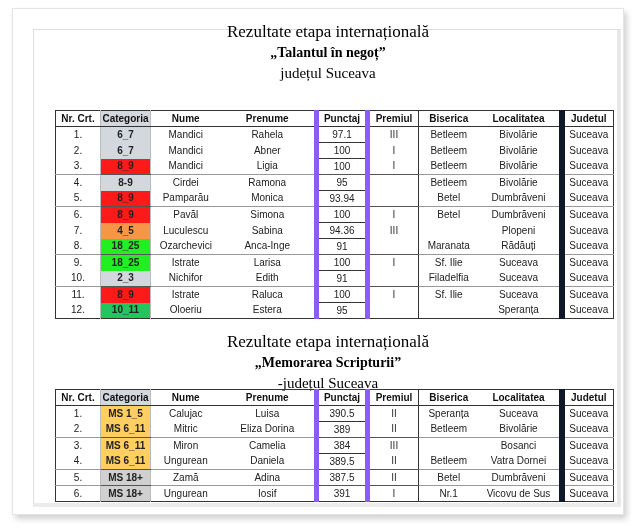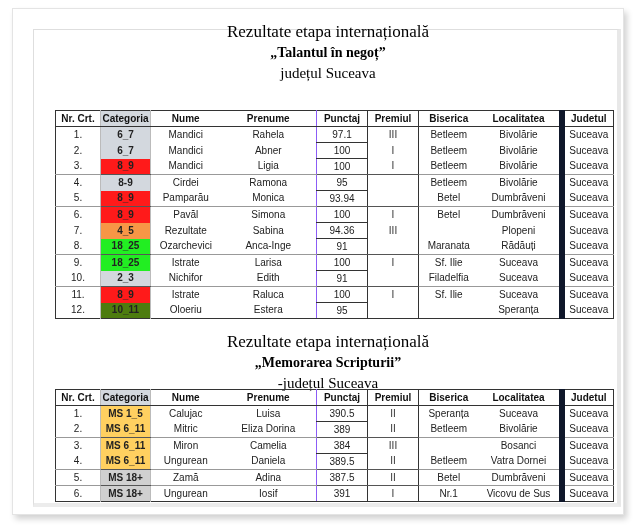--- a/index.html
+++ b/index.html
@@ -80,21 +80,21 @@
       color: #111;
       border-bottom: 1px solid #333;
     }
     table.results {
       border: 1.5px solid #333;
     }
     .col-nr { border-right: 1px solid #bbb; }
     .col-cat { border-right: 1px solid #bbb; }
     .col-cat-head { background: #d3d8de; }
     .col-punctaj, .col-premiul {
-      border-left: 1px solid #8b5cf6;
+      border-left: 5px solid #8b5cf6;
       border-right: 1px solid #333;
       margin-top: 42px;
     }
     td.col-punctaj { border-bottom: 1px solid #333; }
     .col-biserica { border-left: 1px solid #333; }
     .col-judet { border-left: 6px solid #0f172a; }
     tr.group-end td { border-bottom: 1px solid #555; }
     tr.group-end td.col-loc, tr.group-end td.col-biserica, tr.group-end td.col-judet,
     tr.group-end td.col-nume, tr.group-end td.col-prenume, tr.group-end td.col-nr {
       border-bottom: 1px solid #999;
@@ -203,21 +203,21 @@
         <td class="col-prenume">Simona</td>
         <td class="col-punctaj">100</td>
         <td class="col-premiul">I</td>
         <td class="col-biserica">Betel</td>
         <td class="col-loc">Dumbrăveni</td>
         <td class="col-judet">Suceava</td>
       </tr>
       <tr>
         <td class="col-nr">7.</td>
         <td class="col-cat" style="background: rgb(247, 150, 70);">4_5</td>
-        <td class="col-nume">Rezultate</td>
+        <td class="col-nume">Luculescu</td>
         <td class="col-prenume">Sabina</td>
         <td class="col-punctaj">94.36</td>
         <td class="col-premiul">III</td>
         <td class="col-biserica"></td>
         <td class="col-loc">Plopeni</td>
         <td class="col-judet">Suceava</td>
       </tr>
       <tr class="group-end">
         <td class="col-nr">8.</td>
         <td class="col-cat" style="background: rgb(34, 238, 34);">18_25</td>
@@ -257,21 +257,21 @@
         <td class="col-nume">Istrate</td>
         <td class="col-prenume">Raluca</td>
         <td class="col-punctaj">100</td>
         <td class="col-premiul">I</td>
         <td class="col-biserica">Sf. Ilie</td>
         <td class="col-loc">Suceava</td>
         <td class="col-judet">Suceava</td>
       </tr>
       <tr>
         <td class="col-nr">12.</td>
-        <td class="col-cat" style="background: #4d7c0f;">10_11</td>
+        <td class="col-cat" style="background: #22c55e;">10_11</td>
         <td class="col-nume">Oloeriu</td>
         <td class="col-prenume">Estera</td>
         <td class="col-punctaj">95</td>
         <td class="col-premiul"></td>
         <td class="col-biserica"></td>
         <td class="col-loc">Speranța</td>
         <td class="col-judet">Suceava</td>
       </tr>
     </tbody>
 </table>

